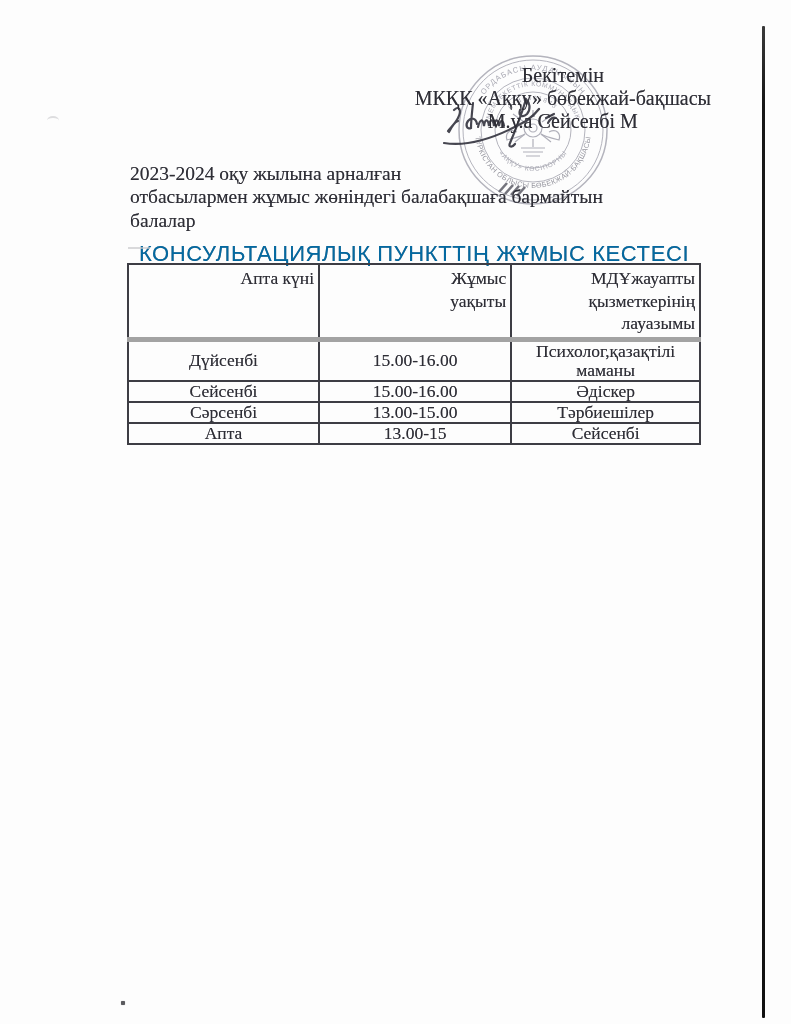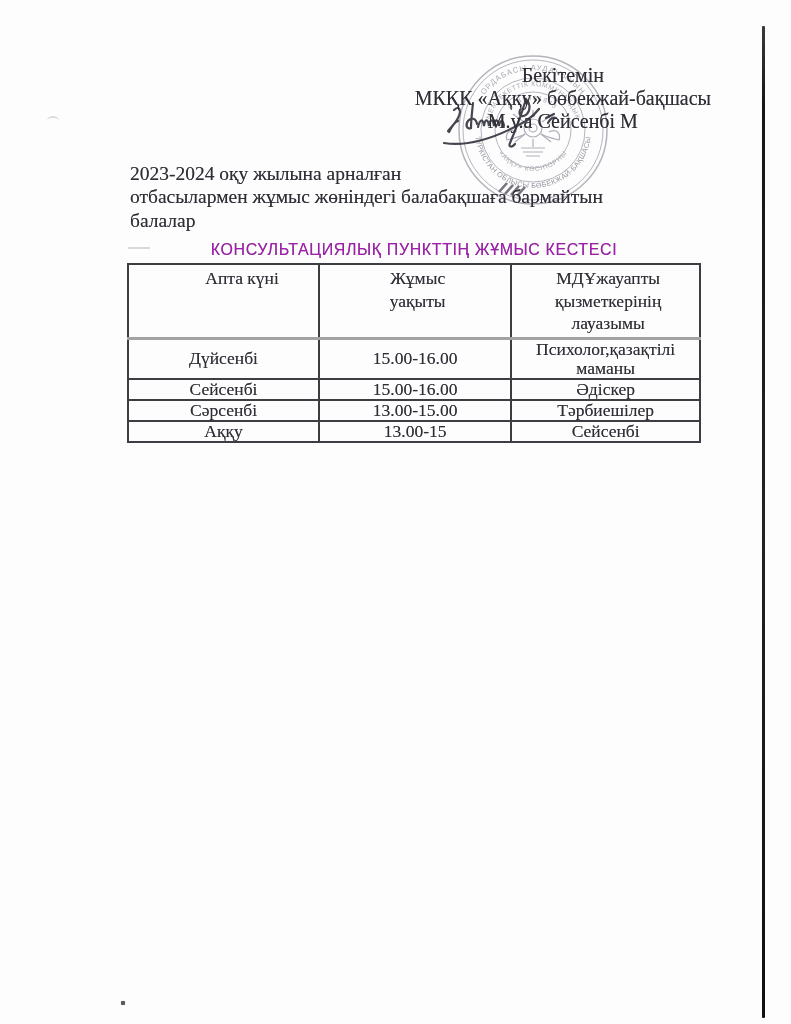--- a/index.html
+++ b/index.html
@@ -25,42 +25,42 @@
   
   .intro{
     position:absolute; left:130px; top:162px;
     font-size:19.5px; line-height:23.4px; white-space:nowrap;
   }
   
   .doc-title{
     position:absolute; left:127px; top:241px; width:574px;
     text-align:center;
     font-family:"Liberation Sans", sans-serif;
-    font-size:16px; letter-spacing:.6px; color:#a21caf;
+    font-size:22px; letter-spacing:.6px; color:#0369a1;
     white-space:nowrap;
   }
   
   table.schedule{
     position:absolute; left:127px; top:263px; width:574px;
     border-collapse:collapse; table-layout:fixed;
     font-size:17.5px; color:#2e2e36;
   }
   table.schedule td{
     border:2px solid #3d3d44;
     white-space:pre-line;
     overflow:hidden;
   }
   table.schedule col.c1{width:33.4%;}
   table.schedule col.c2{width:33.6%;}
   table.schedule col.c3{width:33%;}
   tr.hdr{height:74px;}
   tr.hdr td{
-    vertical-align:top; text-align:center;
+    vertical-align:top; text-align:right;
     padding:2px 4px 2px 9px; line-height:22.5px;
-    border-bottom:3px solid #a3a3a3;
+    border-bottom:5px solid #a3a3a3;
     margin-top:44px;
   }
   tr.hdr td.first{padding-left:41px;}
   tr.data td{
     text-align:center; vertical-align:middle;
     line-height:19px; padding:0 3px;
   }
   tr.r0{height:39px;}
   tr.rs{height:18px;}
   
@@ -185,21 +185,21 @@
         <td>Сейсенбі</td>
         <td>15.00-16.00</td>
         <td>Әдіскер</td>
       </tr>
       <tr class="data rs">
         <td>Сәрсенбі</td>
         <td>13.00-15.00</td>
         <td>Тәрбиешілер</td>
       </tr>
       <tr class="data rs">
-        <td>Аққу</td>
+        <td>Апта</td>
         <td>13.00-15</td>
         <td>Сейсенбі</td>
       </tr>
     </tbody>
   </table>
 
   <div class="scan-edge"></div>
   <div class="speck-dot"></div>
   <div class="speck-smudge"></div>
   <div class="speck-corner"></div>

